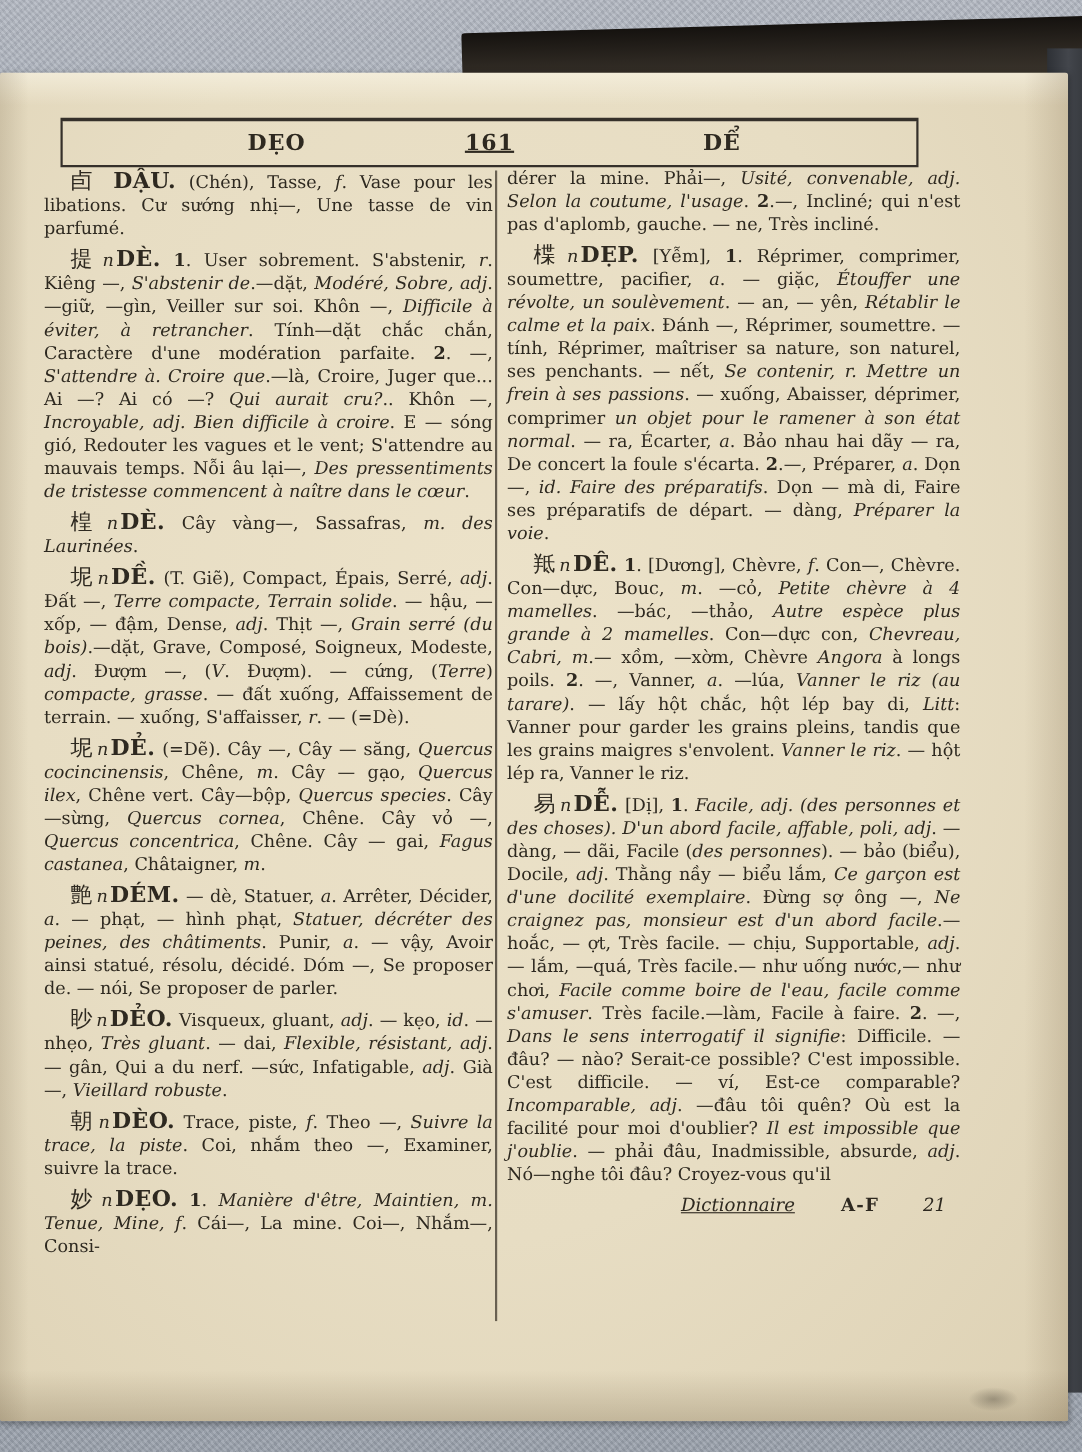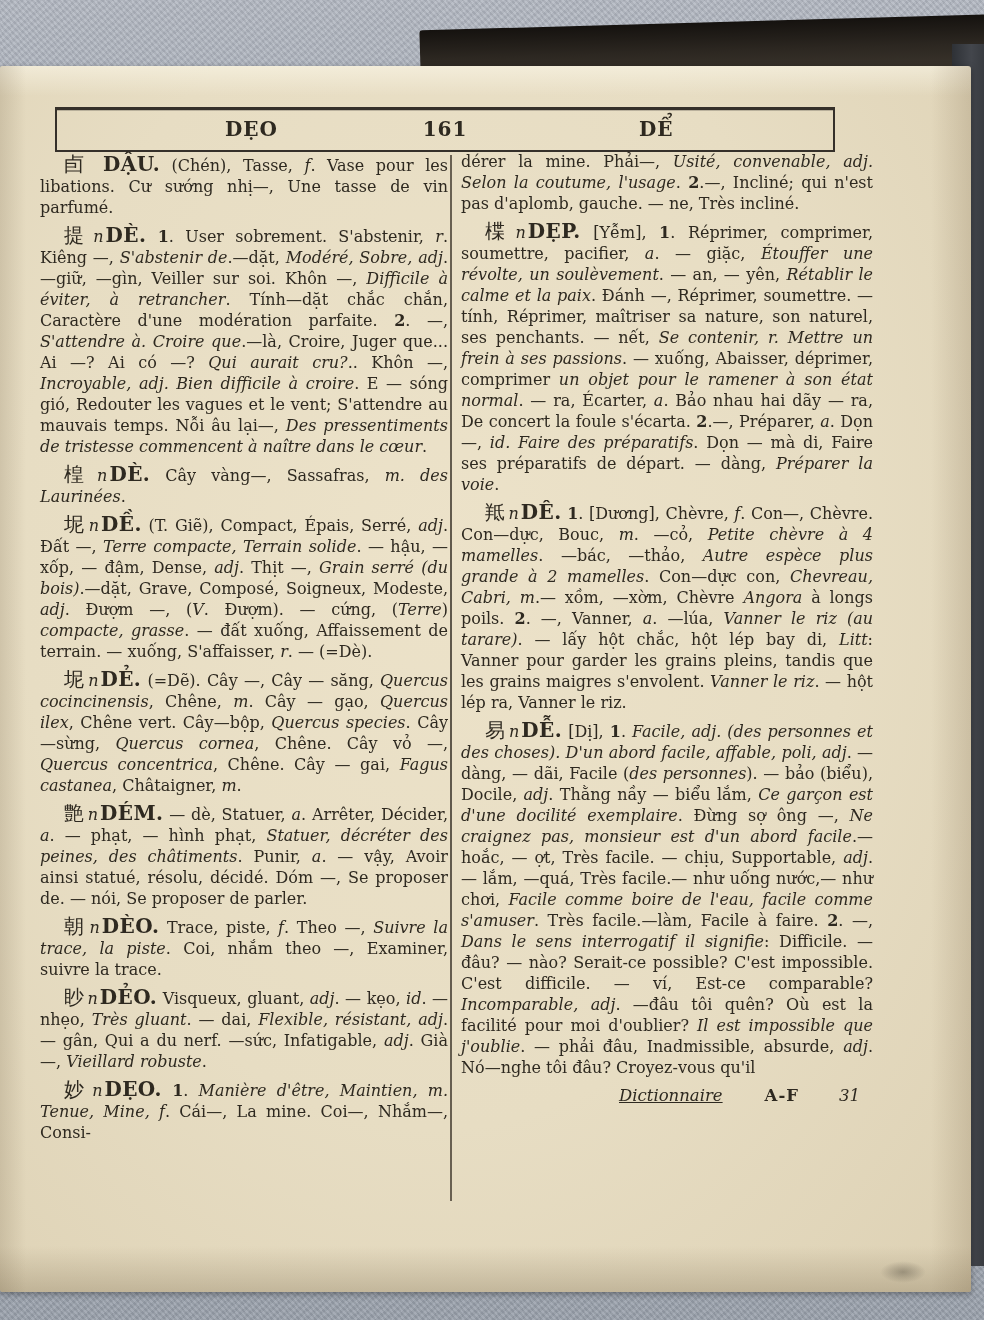--- a/index.html
+++ b/index.html
@@ -43,21 +43,21 @@
   .ink{color:#2e2920;}
   
   .headbox{
     position:absolute;left:55px;top:41px;width:776px;height:40px;
     border:2px solid #35302a;
     border-top-width:3px;
     box-shadow:inset 0 1px 0 rgba(53,48,42,.25);
   }
   .headbox span{position:absolute;top:7px;font-weight:bold;font-size:20px;letter-spacing:1px;}
   .hw-left{left:168px;}
-  .hw-center{left:50%;transform:translateX(-50%);font-weight:normal;}
+  .hw-center{left:50%;transform:translateX(-50%);font-weight:normal;text-decoration:underline;}
   .hw-right{left:582px;}
   
   .col{
     position:absolute;top:88px;width:408px;
     font-size:16px;line-height:21px;text-align:justify;
     color:#2e2920;
   }
   .col-left{left:40px;}
   .col-right{left:461px;top:85px;width:412px;}
   .divider{
@@ -103,31 +103,31 @@
 
   <div class="divider"></div>
 
   <div class="col col-left">
     <p class="entry"><span class="cjk">卣</span> <span class="head">DẬU.</span> <span class="body">(Chén), Tasse, <i>f</i>. Vase pour les libations. Cư sướng nhị—, Une tasse de vin parfumé.</span></p>
     <p class="entry"><span class="cjk">提</span><span class="pos">n</span><span class="head">DÈ.</span> <span class="body"><b>1</b>. User sobrement. S'abstenir, <i>r</i>. Kiêng —, <i>S'abstenir de</i>.—dặt, <i>Modéré, Sobre, adj</i>.—giữ, —gìn, Veiller sur soi. Khôn —, <i>Difficile à éviter, à retrancher</i>. Tính—dặt chắc chắn, Caractère d'une modération parfaite. <b>2</b>. —, <i>S'attendre à. Croire que</i>.—là, Croire, Juger que... Ai —? Ai có —? <i>Qui aurait cru?</i>.. Khôn —, <i>Incroyable, adj. Bien difficile à croire</i>. E — sóng gió, Redouter les vagues et le vent; S'attendre au mauvais temps. Nỗi âu lại—, <i>Des pressentiments de tristesse commencent à naître dans le cœur</i>.</span></p>
     <p class="entry"><span class="cjk">楻</span><span class="pos">n</span><span class="head">DÈ.</span> <span class="body">Cây vàng—, Sassafras, <i>m. des Laurinées</i>.</span></p>
     <p class="entry"><span class="cjk">坭</span><span class="pos">n</span><span class="head">DỀ.</span> <span class="body">(T. Giẽ), Compact, Épais, Serré, <i>adj</i>. Đất —, <i>Terre compacte, Terrain solide</i>. — hậu, — xốp, — đậm, Dense, <i>adj</i>. Thịt —, <i>Grain serré (du bois)</i>.—dặt, Grave, Composé, Soigneux, Modeste, <i>adj</i>. Đượm —, (<i>V</i>. Đượm). — cứng, (<i>Terre</i>) <i>compacte, grasse</i>. — đất xuống, Affaissement de terrain. — xuống, S'affaisser, <i>r</i>. — (=Dè).</span></p>
     <p class="entry"><span class="cjk">坭</span><span class="pos">n</span><span class="head">DẺ.</span> <span class="body">(=Dẽ). Cây —, Cây — săng, <i>Quercus cocincinensis</i>, Chêne, <i>m</i>. Cây — gạo, <i>Quercus ilex</i>, Chêne vert. Cây—bộp, <i>Quercus species</i>. Cây—sừng, <i>Quercus cornea</i>, Chêne. Cây vỏ —, <i>Quercus concentrica</i>, Chêne. Cây — gai, <i>Fagus castanea</i>, Châtaigner, <i>m</i>.</span></p>
     <p class="entry"><span class="cjk">艶</span><span class="pos">n</span><span class="head">DÉM.</span> <span class="body">— dè, Statuer, <i>a</i>. Arrêter, Décider, <i>a</i>. — phạt, — hình phạt, <i>Statuer, décréter des peines, des châtiments</i>. Punir, <i>a</i>. — vậy, Avoir ainsi statué, résolu, décidé. Dóm —, Se proposer de. — nói, Se proposer de parler.</span></p>
+    <p class="entry"><span class="cjk">眇</span><span class="pos">n</span><span class="head">DẺO.</span> <span class="body">Visqueux, gluant, <i>adj</i>. — kẹo, <i>id</i>. — nhẹo, <i>Très gluant</i>. — dai, <i>Flexible, résistant, adj</i>. — gân, Qui a du nerf. —sức, Infatigable, <i>adj</i>. Già —, <i>Vieillard robuste</i>.</span></p>
     <p class="entry"><span class="cjk">朝</span><span class="pos">n</span><span class="head">DÈO.</span> <span class="body">Trace, piste, <i>f</i>. Theo —, <i>Suivre la trace, la piste</i>. Coi, nhắm theo —, Examiner, suivre la trace.</span></p>
-    <p class="entry"><span class="cjk">眇</span><span class="pos">n</span><span class="head">DẺO.</span> <span class="body">Visqueux, gluant, <i>adj</i>. — kẹo, <i>id</i>. — nhẹo, <i>Très gluant</i>. — dai, <i>Flexible, résistant, adj</i>. — gân, Qui a du nerf. —sức, Infatigable, <i>adj</i>. Già —, <i>Vieillard robuste</i>.</span></p>
     <p class="entry"><span class="cjk">妙</span><span class="pos">n</span><span class="head">DẸO.</span> <span class="body"><b>1</b>. <i>Manière d'être, Maintien, m. Tenue, Mine, f</i>. Cái—, La mine. Coi—, Nhắm—, Consi-</span></p>
   </div>
 
   <div class="col col-right">
     <p class="entry cont"><span class="body">dérer la mine. Phải—, <i>Usité, convenable, adj. Selon la coutume, l'usage</i>. <b>2</b>.—, Incliné; qui n'est pas d'aplomb, gauche. — ne, Très incliné.</span></p>
     <p class="entry"><span class="cjk">楪</span><span class="pos">n</span><span class="head">DẸP.</span> <span class="body">[Yễm], <b>1</b>. Réprimer, comprimer, soumettre, pacifier, <i>a</i>. — giặc, <i>Étouffer une révolte, un soulèvement</i>. — an, — yên, <i>Rétablir le calme et la paix</i>. Đánh —, Réprimer, soumettre. —tính, Réprimer, maîtriser sa nature, son naturel, ses penchants. — nết, <i>Se contenir, r. Mettre un frein à ses passions</i>. — xuống, Abaisser, déprimer, comprimer <i>un objet pour le ramener à son état normal</i>. — ra, Écarter, <i>a</i>. Bảo nhau hai dãy — ra, De concert la foule s'écarta. <b>2</b>.—, Préparer, <i>a</i>. Dọn—, <i>id. Faire des préparatifs</i>. Dọn — mà di, Faire ses préparatifs de départ. — dàng, <i>Préparer la voie</i>.</span></p>
     <p class="entry"><span class="cjk">羝</span><span class="pos">n</span><span class="head">DÊ.</span> <span class="body"><b>1</b>. [Dương], Chèvre, <i>f</i>. Con—, Chèvre. Con—dực, Bouc, <i>m</i>. —cỏ, <i>Petite chèvre à 4 mamelles</i>. —bác, —thảo, <i>Autre espèce plus grande à 2 mamelles</i>. Con—dực con, <i>Chevreau, Cabri, m</i>.— xồm, —xờm, Chèvre <i>Angora</i> à longs poils. <b>2</b>. —, Vanner, <i>a</i>. —lúa, <i>Vanner le riz (au tarare)</i>. — lấy hột chắc, hột lép bay di, <i>Litt</i>: Vanner pour garder les grains pleins, tandis que les grains maigres s'envolent. <i>Vanner le riz</i>. — hột lép ra, Vanner le riz.</span></p>
     <p class="entry"><span class="cjk">易</span><span class="pos">n</span><span class="head">DỄ.</span> <span class="body">[Dị], <b>1</b>. <i>Facile, adj. (des personnes et des choses). D'un abord facile, affable, poli, adj</i>. — dàng, — dãi, Facile (<i>des personnes</i>). — bảo (biểu), Docile, <i>adj</i>. Thằng nầy — biểu lắm, <i>Ce garçon est d'une docilité exemplaire</i>. Đừng sợ ông —, <i>Ne craignez pas, monsieur est d'un abord facile</i>.— hoắc, — ợt, Très facile. — chịu, Supportable, <i>adj</i>. — lắm, —quá, Très facile.— như uống nước,— như chơi, <i>Facile comme boire de l'eau, facile comme s'amuser</i>. Très facile.—làm, Facile à faire. <b>2</b>. —, <i>Dans le sens interrogatif il signifie</i>: Difficile. — đâu? — nào? Serait-ce possible? C'est impossible. C'est difficile. — ví, Est-ce comparable? <i>Incomparable, adj</i>. —đâu tôi quên? Où est la facilité pour moi d'oublier? <i>Il est impossible que j'oublie</i>. — phải đâu, Inadmissible, absurde, <i>adj</i>. Nó—nghe tôi đâu? Croyez-vous qu'il</span></p>
     <div class="footer">
       <span class="f-title">Dictionnaire</span>
       <span class="f-vol">A-F</span>
-      <span class="f-sig">31</span>
+      <span class="f-sig">21</span>
     </div>
   </div>
 
   <div class="corner-smudge"></div>
 </div>
 
 </body></html>

